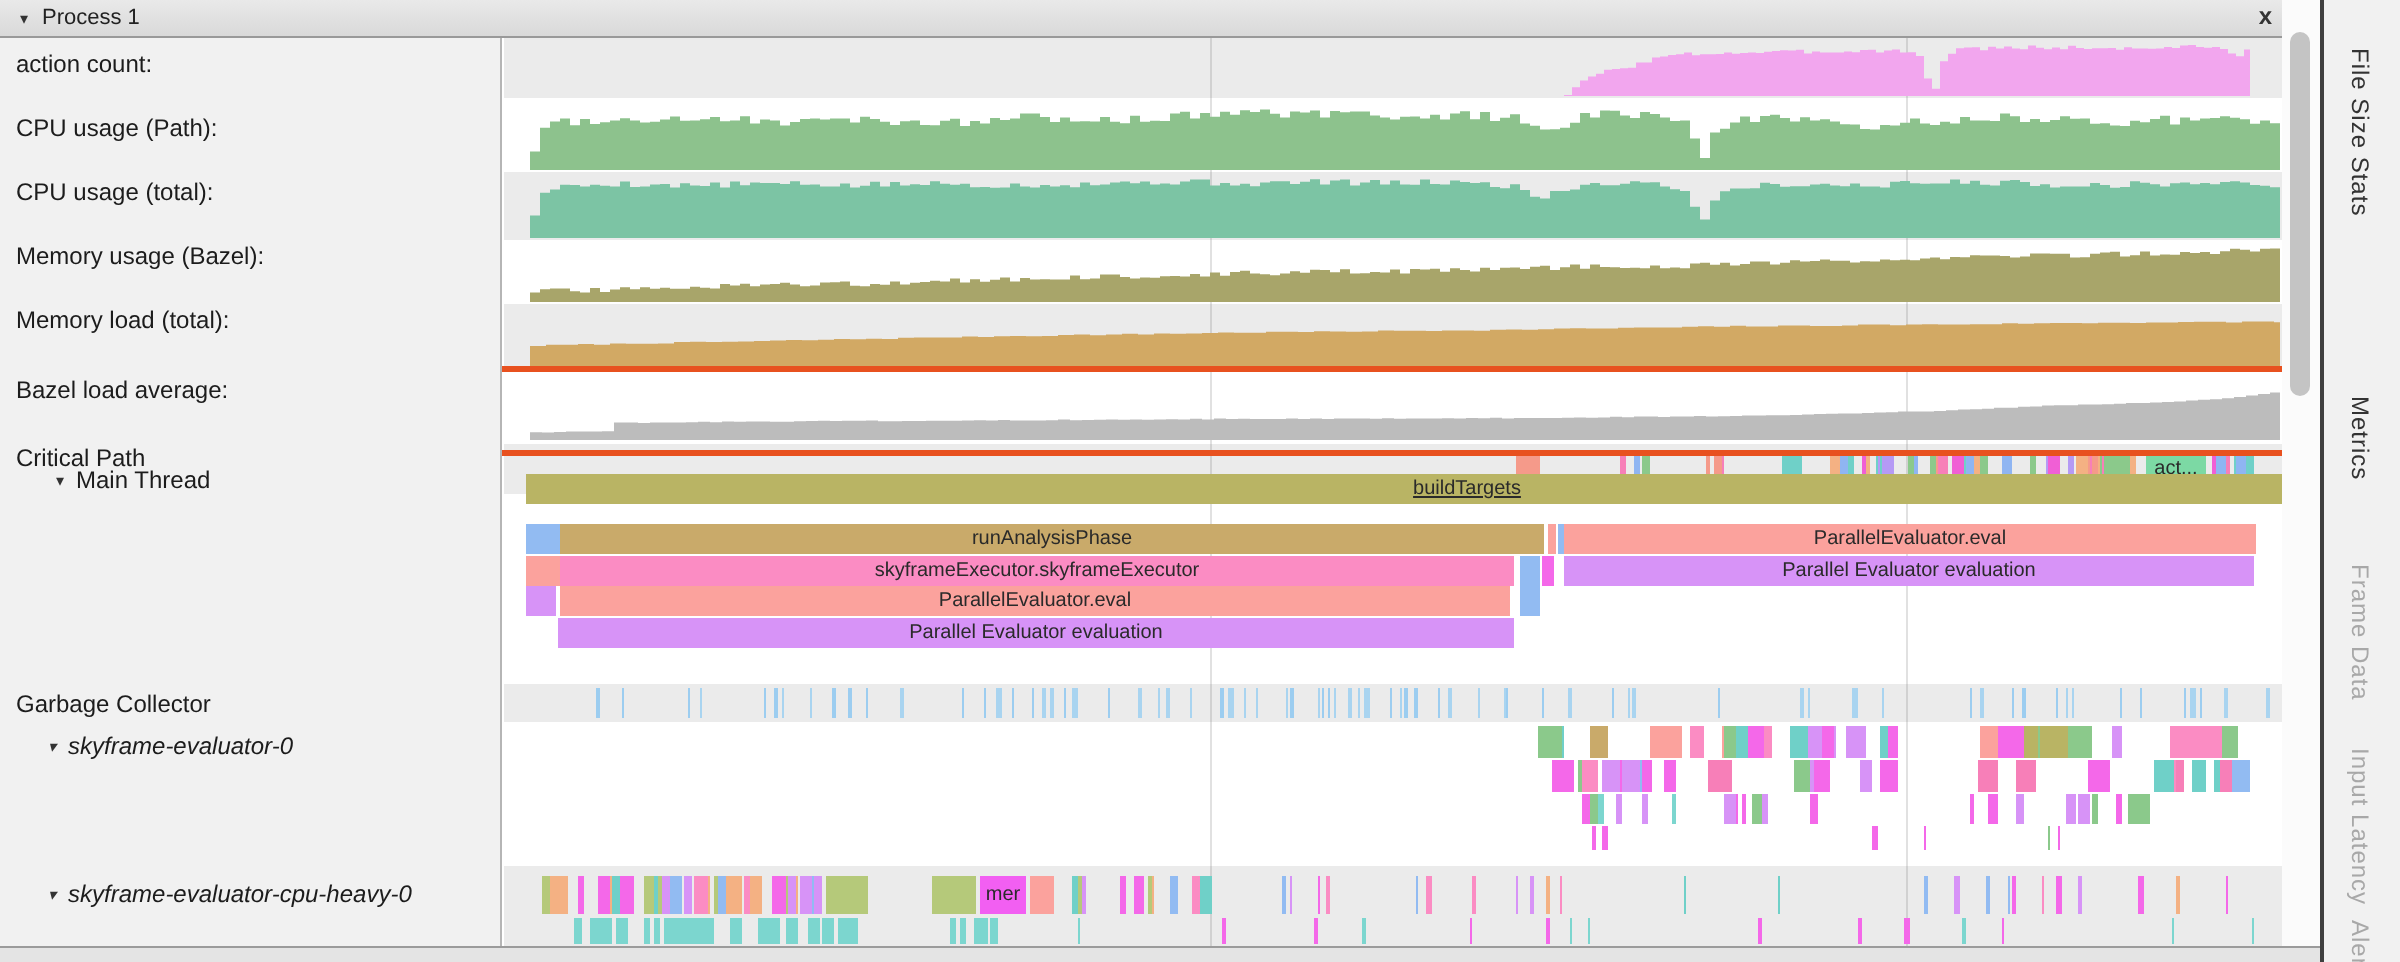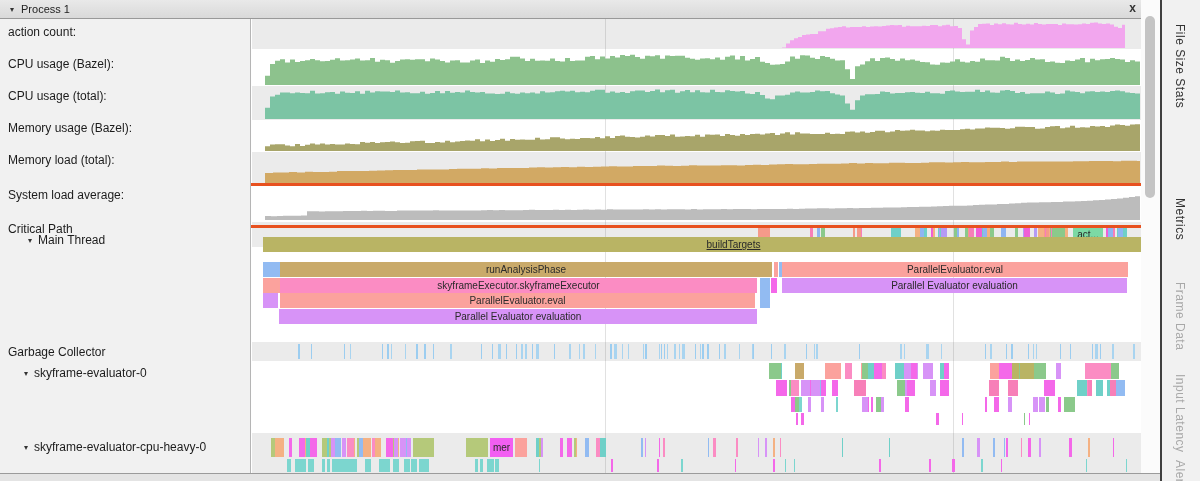--- a/index.html
+++ b/index.html
@@ -13,21 +13,21 @@
   #process-header .hdr-arrow{font-size:8px;color:#333;margin-left:10px;cursor:default;}
   #process-header .hdr-title{font-size:11px;color:#222;margin-left:7px;}
   #process-close{position:absolute;right:5px;top:1px;font-size:12px;font-weight:bold;color:#333;cursor:default;}
 
   
   #left-panel{position:absolute;left:0;top:18px;width:250px;height:455px;background:#f1f1f1;
     border-right:1px solid #b5b5b5;z-index:30;}
   .track-label{position:absolute;left:8px;font-size:12px;color:#1c1c1c;white-space:nowrap;}
   .track-label .tl-arrow{font-size:8px;color:#333;margin-right:6px;vertical-align:1px;}
   .track-label.indent1{left:28px;}
-  .track-label.indent0{left:24px;}
+  .track-label.indent0{left:24px;font-style:italic;}
 
   
   #stripe-layer{position:absolute;left:252px;top:18px;width:891px;height:455px;background:#fff;z-index:1;}
   .stripe{position:absolute;left:0;width:100%;background:#ebebeb;}
 
   
   .gridline{position:absolute;top:18px;height:455px;width:1px;background:rgba(120,120,120,0.22);z-index:2;}
 
   
   #chart-layer{position:absolute;left:263px;top:0;width:878px;height:473px;z-index:3;overflow:hidden;}
@@ -498,25 +498,25 @@
         <div class="span-bar" style="left: 418.3px; top: 459px; width: 1.5px; height: 13px; background: rgb(124, 214, 207); line-height: 13px;"></div>
         <div class="span-bar" style="left: 863.3px; top: 459px; width: 1px; height: 13px; background: rgb(124, 214, 207); line-height: 13px;"></div>
         <div class="span-bar" style="left: 822.8px; top: 459px; width: 1.6px; height: 13px; background: rgb(124, 214, 207); line-height: 13px;"></div>
         <div class="span-bar" style="left: 510.1px; top: 459px; width: 1.7px; height: 13px; background: rgb(244, 104, 233); line-height: 13px;"></div>
         <div class="span-bar" style="left: 472.1px; top: 459px; width: 1.2px; height: 13px; background: rgb(244, 104, 233); line-height: 13px;"></div>
       </div>
   </div>
 
   <div id="left-panel">
     <div class="track-label" style="top:7px"><span>action count:</span></div>
-    <div class="track-label" style="top:39px"><span>CPU usage (Bazel):</span></div>
+    <div class="track-label" style="top:39px"><span>CPU usage (Path):</span></div>
     <div class="track-label" style="top:71px"><span>CPU usage (total):</span></div>
     <div class="track-label" style="top:103px"><span>Memory usage (Bazel):</span></div>
     <div class="track-label" style="top:135px"><span>Memory load (total):</span></div>
-    <div class="track-label" style="top:170px"><span>System load average:</span></div>
+    <div class="track-label" style="top:170px"><span>Bazel load average:</span></div>
     <div class="track-label" style="top:204px"><span>Critical Path</span></div>
     <div class="track-label indent1" style="top:215px"><span class="tl-arrow">▾</span><span>Main Thread</span></div>
     <div class="track-label" style="top:327px"><span>Garbage Collector</span></div>
     <div class="track-label indent0" style="top:348px"><span class="tl-arrow">▾</span><span>skyframe-evaluator-0</span></div>
     <div class="track-label indent0" style="top:422px"><span class="tl-arrow">▾</span><span>skyframe-evaluator-cpu-heavy-0</span></div>
   </div>
 
   <div id="highlight-box"></div>
 
   <div id="process-header">

